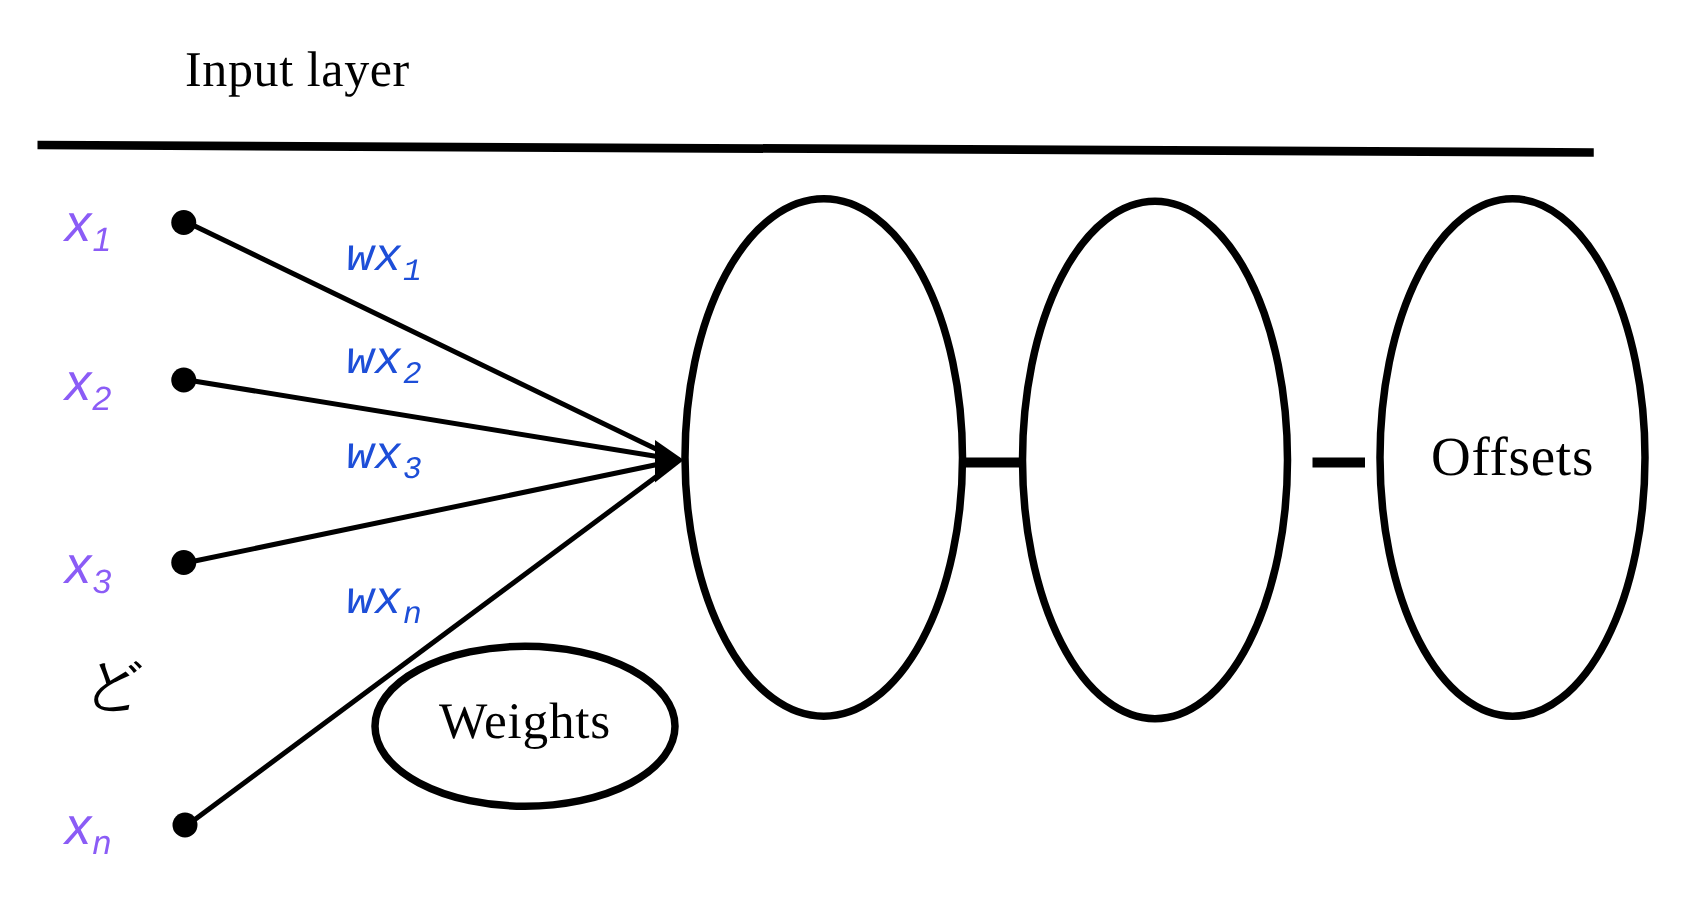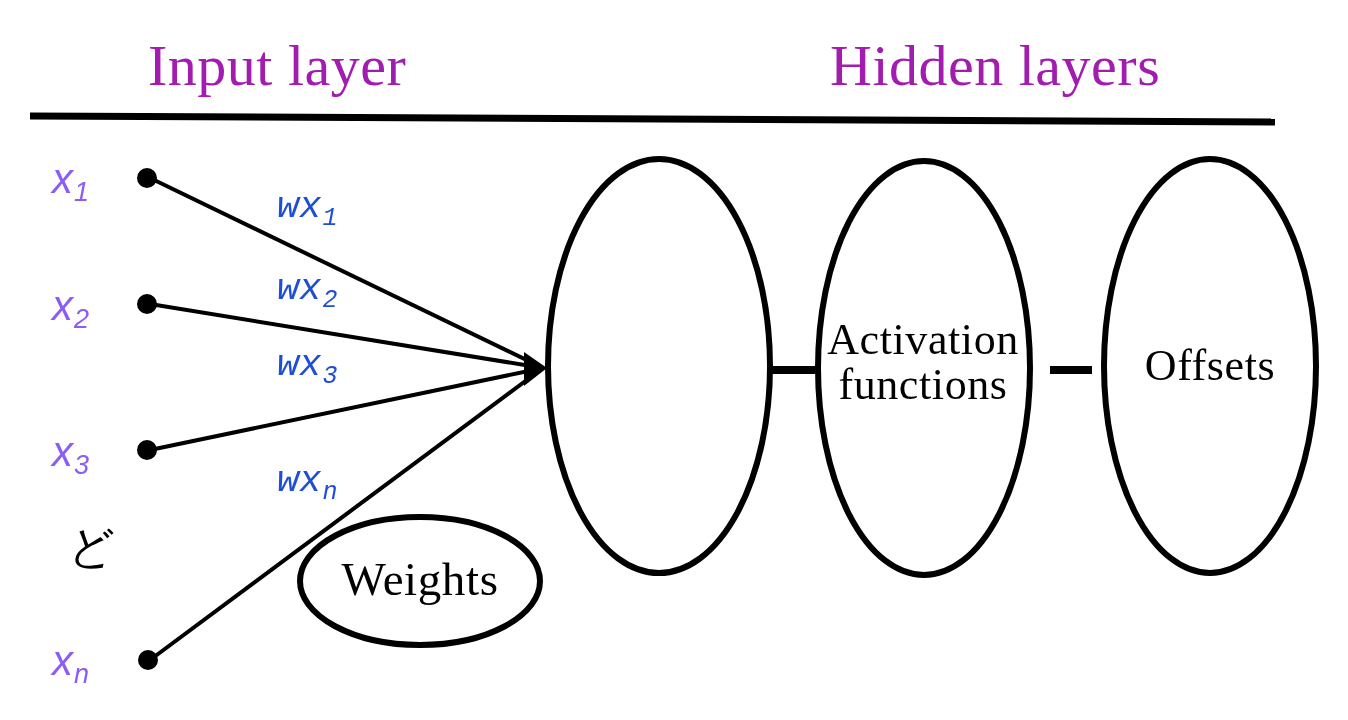--- a/index.html
+++ b/index.html
@@ -18,22 +18,22 @@
   #diagram-svg {
     position: absolute;
     left: 0;
     top: 0;
     width: 1348px;
     height: 720px;
   }
   .hdr {
     position: absolute;
     font-family: "Liberation Serif", "DejaVu Serif", serif;
-    font-size: 58px;
-    color: #a21caf;
+    font-size: 40px;
+    color: #000000;
     white-space: nowrap;
     letter-spacing: 0.5px;
   }
   #title-input-layer { left: 148px; top: 32px; }
   #title-hidden-layers { left: 830px; top: 32px; }
 
   .node-label {
     position: absolute;
     font-family: Liberation Sans, sans-serif;
     font-style: italic;
@@ -104,21 +104,21 @@
   }
   #text-output {
     left: 1122px;
     top: 344px;
     width: 176px;
   }
   #text-weights {
     left: 300px;
     top: 556px;
     width: 240px;
-    font-size: 47px;
+    font-size: 41px;
   }
 </style>
 </head>
 <body>
 
 <div id="canvas">
 
   <svg id="diagram-svg" viewBox="0 0 1348 720">
 
     <line x1="30" y1="116" x2="1275" y2="122" stroke="#000000" stroke-width="7" stroke-linecap="butt"></line>
@@ -140,21 +140,20 @@
     <line x1="1050" y1="370" x2="1092" y2="370" stroke="#000000" stroke-width="8"></line>
 
     <ellipse cx="659" cy="366" rx="111" ry="207" fill="none" stroke="#000000" stroke-width="6"></ellipse>
     <ellipse cx="924" cy="368" rx="106" ry="207" fill="none" stroke="#000000" stroke-width="6"></ellipse>
     <ellipse cx="1210" cy="366" rx="106" ry="207" fill="none" stroke="#000000" stroke-width="6"></ellipse>
 
     <ellipse cx="420" cy="581" rx="120" ry="64" fill="none" stroke="#000000" stroke-width="6"></ellipse>
   </svg>
 
   <div class="hdr" id="title-input-layer">Input layer</div>
-  <div class="hdr" id="title-hidden-layers">Hidden layers</div>
 
   <div class="node-label" id="label-x1">
     <span>x</span><span class="sub">1</span>
   </div>
   <div class="node-label" id="label-x2">
     <span>x</span><span class="sub">2</span>
   </div>
   <div class="node-label" id="label-x3">
     <span>x</span><span class="sub">3</span>
   </div>
@@ -171,17 +170,15 @@
     <span>wx</span><span class="sub">2</span>
   </div>
   <div class="weight-label" id="label-wx3">
     <span>wx</span><span class="sub">3</span>
   </div>
   <div class="weight-label" id="label-wxn">
     <span>wx</span><span class="sub">n</span>
   </div>
 
   <div class="ellipse-text" id="text-weights">Weights</div>
-  <div class="ellipse-text" id="text-activation">Activation
-functions</div>
   <div class="ellipse-text" id="text-output">Offsets</div>
 
 </div>
 
 </body></html>

